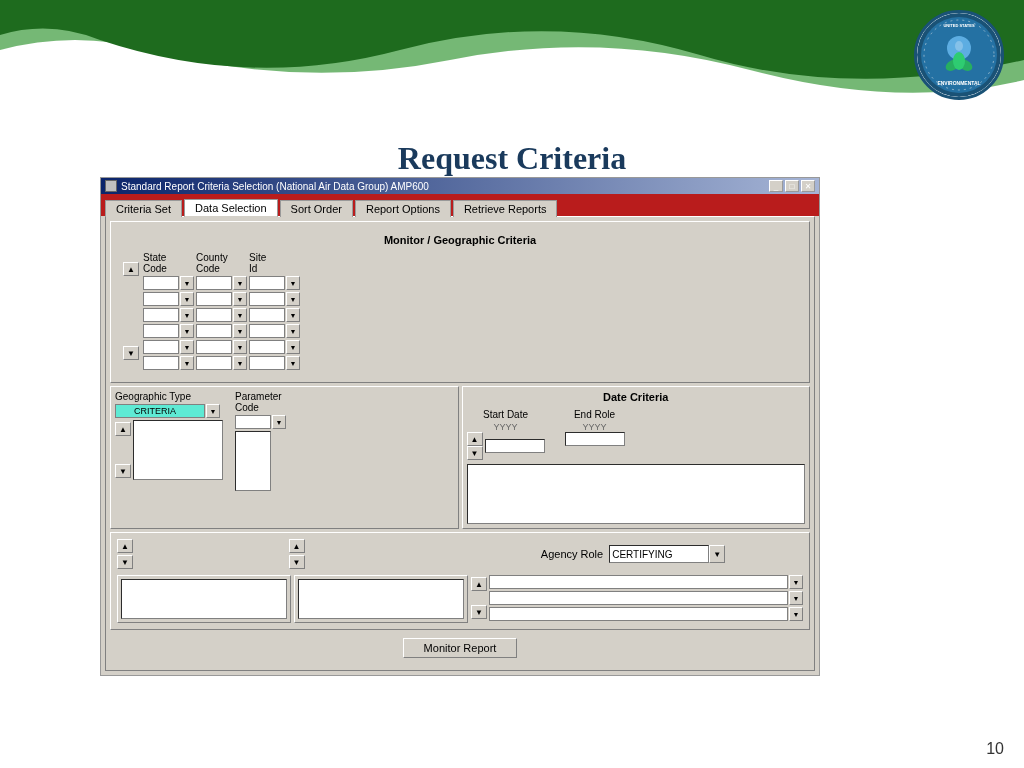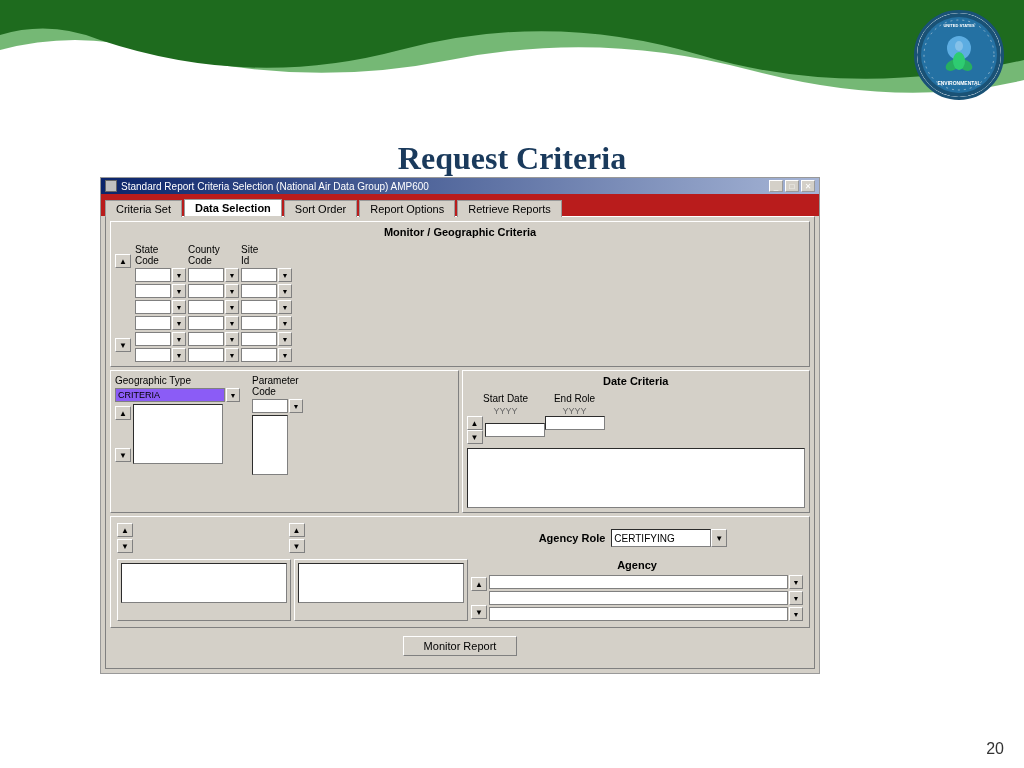--- a/index.html
+++ b/index.html
@@ -129,21 +129,21 @@
       border-bottom: none;
       font-size: 11px;
       cursor: pointer;
       color: #000;
       position: relative;
       top: 1px;
     }
     .tab.active {
       background: #d4d0c8;
       border-bottom: 1px solid #d4d0c8;
-      font-weight: bold;
+      font-weight: normal;
       background: #fff;
       z-index: 2;
     }
 
     
     .content-area {
       background: #d4d0c8;
       border: 1px solid #808080;
       border-top: 1px solid #fff;
       margin: 0 4px 4px 4px;
@@ -156,21 +156,21 @@
       font-size: 11px;
       font-weight: bold;
       margin-bottom: 6px;
     }
 
     
     .monitor-section {
       border: 1px solid #808080;
       border-top-color: #fff;
       border-left-color: #fff;
-      padding: 4px;
+      padding: 12px;
       background: #d4d0c8;
       margin-bottom: 3px;
     }
 
     
     .list-container {
       display: flex;
       align-items: stretch;
     }
     .list-arrows {
@@ -261,20 +261,21 @@
       flex: 1;
       border: 1px solid #808080;
       border-top-color: #fff;
       border-left-color: #fff;
       padding: 4px;
       background: #d4d0c8;
     }
 
     .date-row {
       display: flex;
+      gap: 20px;
       margin-bottom: 4px;
     }
     .date-col {
       display: flex;
       flex-direction: column;
       align-items: center;
     }
     .date-label {
       font-size: 10px;
       margin-bottom: 2px;
@@ -304,26 +305,26 @@
       font-size: 10px;
       margin-bottom: 2px;
     }
 
     .pollutant-row {
       display: flex;
       gap: 1px;
       margin-bottom: 2px;
     }
     .pollutant-input {
-      width: 110px;
+      width: 90px;
       height: 14px;
-      background: #8b5cf6;
+      background: #5eead4;
       border: 1px solid #808080;
       font-size: 9px;
-      padding-left: 2px;
+      padding-left: 18px;
     }
     .pollutant-dropdown {
       width: 14px;
       height: 14px;
       background: #d4d0c8;
       border: 1px solid #808080;
       border-top-color: #fff;
       border-left-color: #fff;
       display: flex;
       align-items: center;
@@ -362,21 +363,21 @@
     }
     .agency-top-row {
       display: flex;
       align-items: center;
       justify-content: center;
       gap: 6px;
       margin-bottom: 6px;
     }
     .agency-role-label {
       font-size: 11px;
-      font-weight: bold;
+      font-weight: normal;
     }
     .agency-role-dropdown {
       display: flex;
       align-items: flex-start;
     }
     .agency-role-input {
       width: 100px;
       height: 18px;
       background: white;
       border: 1px inset #808080;
@@ -723,21 +724,20 @@
       <div style="display:flex; gap:3px;">
 
         <div style="flex:1; border:1px solid #808080; border-top-color:#fff; border-left-color:#fff; padding:3px;">
           <div style="height:40px; background:white; border:1px inset #808080;"></div>
         </div>
         <div style="flex:1; border:1px solid #808080; border-top-color:#fff; border-left-color:#fff; padding:3px;">
           <div style="height:40px; background:white; border:1px inset #808080;"></div>
         </div>
 
         <div style="flex:2; display:flex; flex-direction:column;">
-          <div class="agency-label" style="text-align:center;">Agency</div>
           <div style="display:flex; gap:2px;">
             <div style="display:flex; flex-direction:column; justify-content:space-between; padding:2px 0;">
               <div class="arrow-btn">▲</div>
               <div class="arrow-btn">▼</div>
             </div>
             <div style="flex:1; display:flex; flex-direction:column; gap:2px;">
               <div style="display:flex; gap:1px;">
                 <input style="flex: 1 1 0%; height: 14px; background: white; border: 1px solid rgb(128, 128, 128); font-size: 9px;" type="text">
                 <div class="agency-scroll-btn">▼</div>
               </div>
@@ -755,13 +755,13 @@
       </div>
     </div>
 
     <div style="text-align:center; padding:4px 0;">
       <button class="generate-btn">Monitor Report</button>
     </div>
 
   </div>
 </div>
 
-<div class="page-number">20</div>
+<div class="page-number">10</div>
 
 </body></html>

